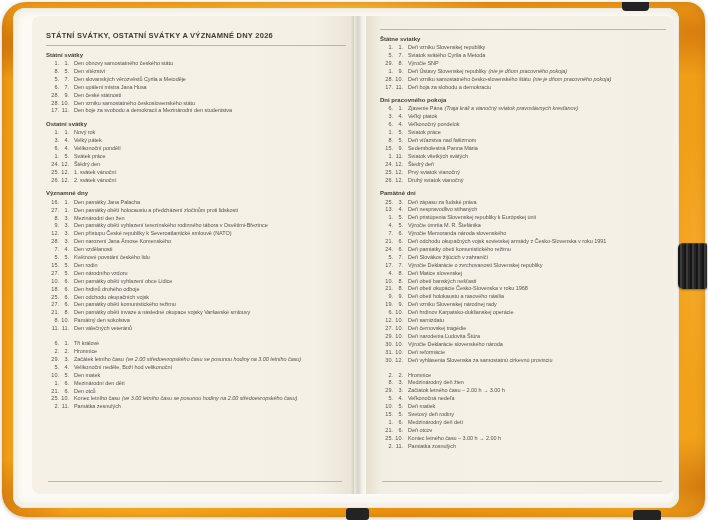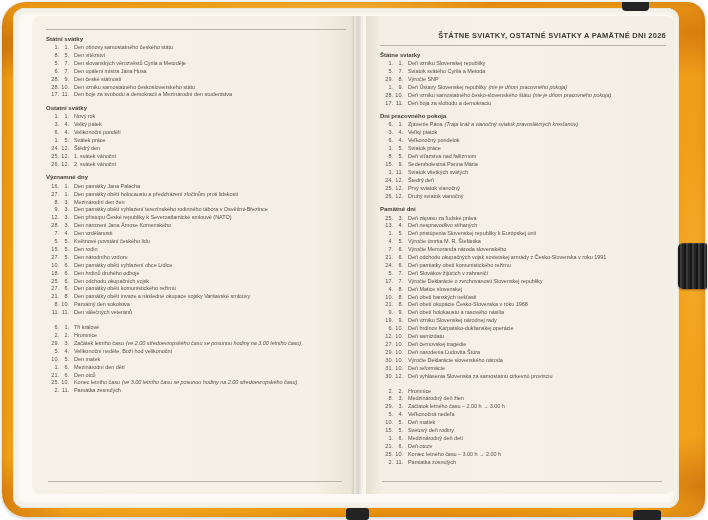--- a/index.html
+++ b/index.html
@@ -52,20 +52,21 @@
 </style>
 </head>
 <body>
 
 <div class="photo">
   <div class="book">
     <div class="page-stack"></div>
 
     <div class="page left">
       <div class="page-inner">
+        <div class="page-title">STÁTNÍ SVÁTKY, OSTATNÍ SVÁTKY A VÝZNAMNÉ DNY 2026</div>
         <div class="title-rule"></div>
         <div class="sections">
             <div class="sec-heading">Státní svátky</div>
             <div class="row">
               <span class="d">1.</span>
               <span class="m">1.</span>
               <span class="t">Den obnovy samostatného českého státu</span>
             </div>
             <div class="row">
               <span class="d">8.</span>
@@ -267,21 +268,20 @@
               <span class="m">11.</span>
               <span class="t">Památka zesnulých</span>
             </div>
           </div>
       </div>
       <div class="bottom-rule"></div>
     </div>
 
     <div class="page right">
       <div class="page-inner">
-        <div class="page-title">ŠTÁTNE SVIATKY, OSTATNÉ SVIATKY A PAMÄTNÉ DNI 2026</div>
         <div class="title-rule"></div>
         <div class="sections">
             <div class="sec-heading">Štátne sviatky</div>
             <div class="row">
               <span class="d">1.</span>
               <span class="m">1.</span>
               <span class="t">Deň vzniku Slovenskej republiky</span>
             </div>
             <div class="row">
               <span class="d">5.</span>

